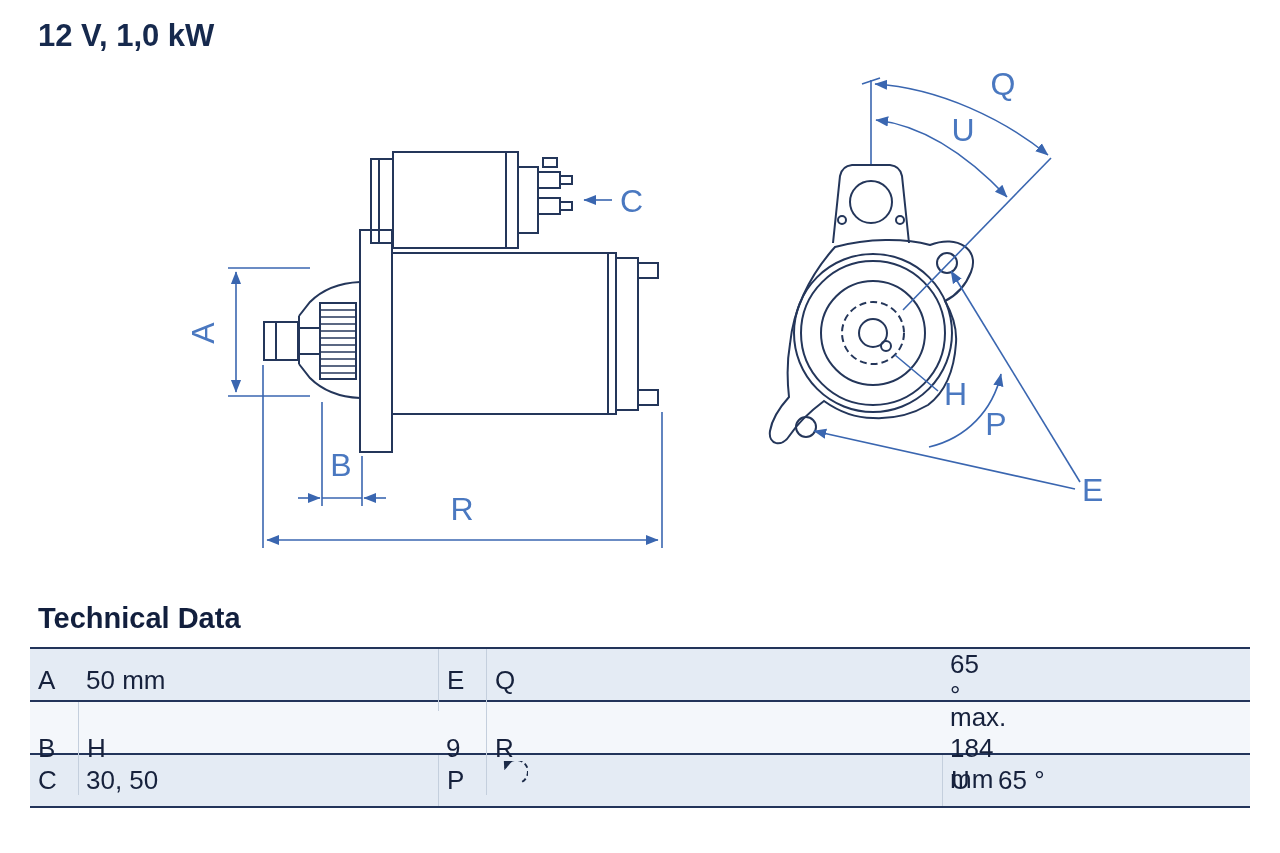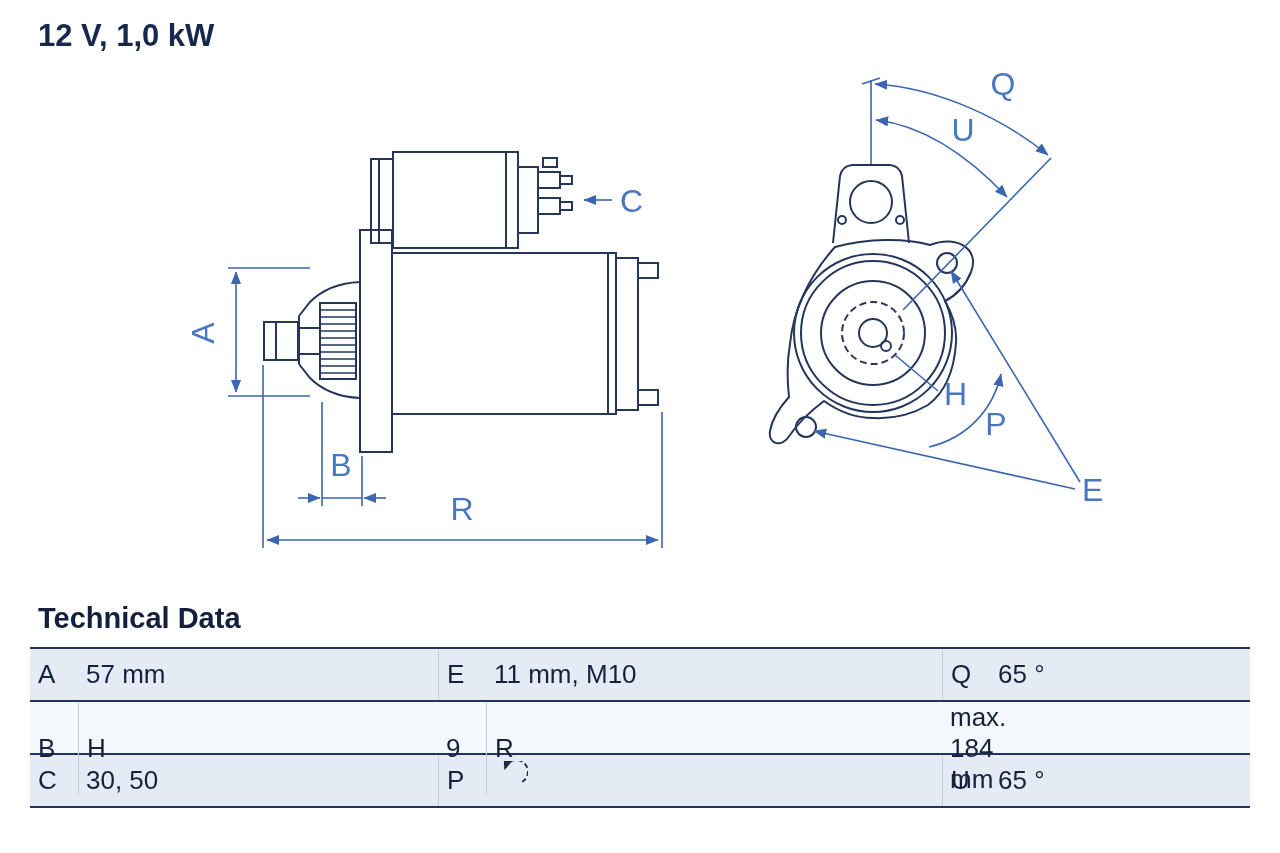--- a/index.html
+++ b/index.html
@@ -168,23 +168,22 @@
   <text class="dim-label" x="1082" y="501">E</text>
 </svg>
 
 <div class="tech">
   <h2 class="tech-heading">Technical Data</h2>
 
   <div class="spec-table">
 
     <div class="spec-row shade">
       <div class="cell k">A</div>
-      <div class="cell v">57 mm</div>
+      <div class="cell v">50 mm</div>
       <div class="cell k sep">E</div>
-      <div class="cell v">11 mm, M10</div>
       <div class="cell k sep">Q</div>
       <div class="cell v">65 °</div>
     </div>
 
     <div class="spec-row light">
       <div class="cell k">B</div>
       <div class="cell k sep">H</div>
       <div class="cell v">9</div>
       <div class="cell k sep">R</div>
       <div class="cell v">max. 184 mm</div>

